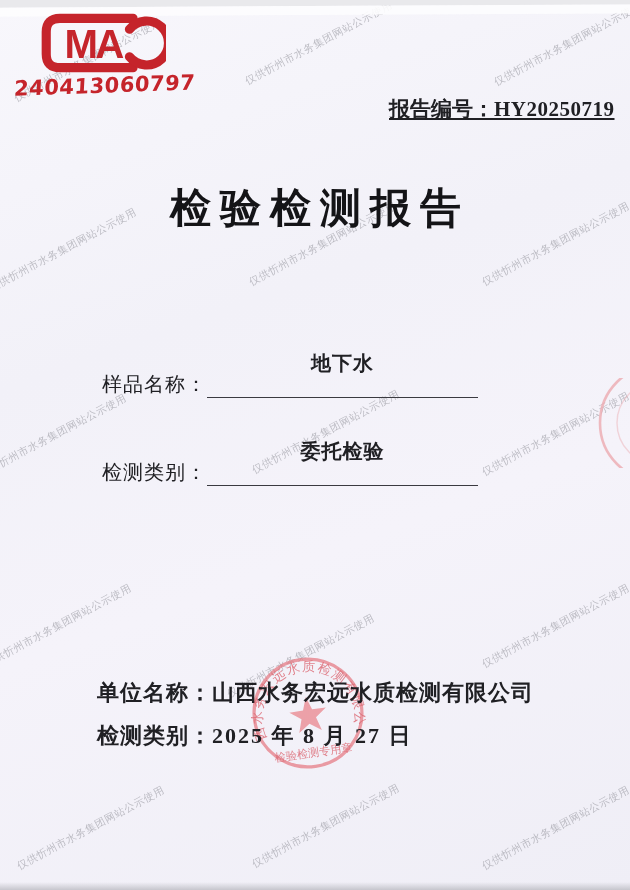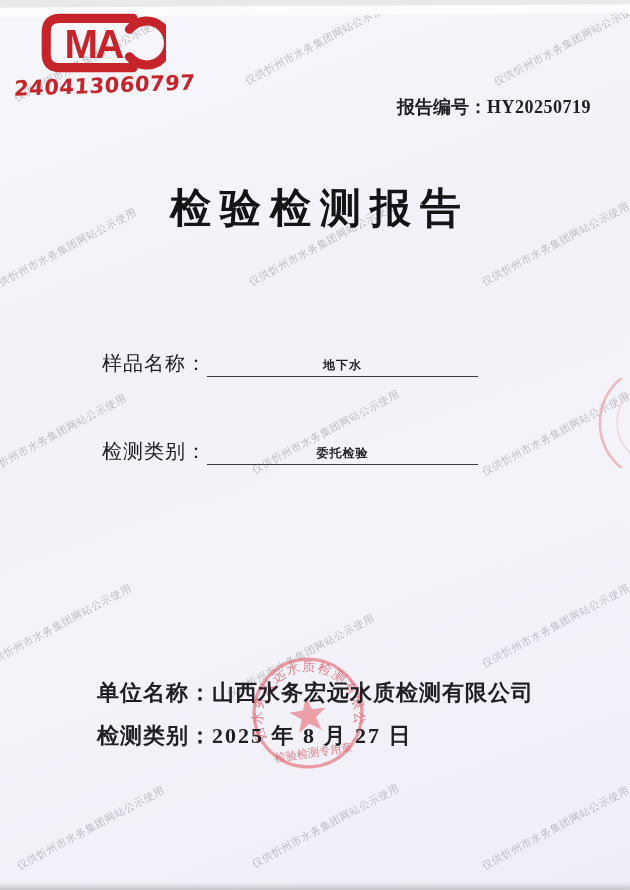--- a/index.html
+++ b/index.html
@@ -32,40 +32,40 @@
   #cma{position:absolute;left:38px;top:10px;}
   #cma-number{
     position:absolute;left:14px;top:74px;width:160px;
     font-family:"DejaVu Sans", sans-serif;
     font-weight:bold;font-size:21px;color:#c5242b;
     letter-spacing:.5px;
     transform:rotate(-2deg) skewX(-5deg);
   }
 
   
-  #report-no{position:absolute;left:397px;top:95px;font-size:18px;font-weight:600;color:#202024;white-space:nowrap;}
+  #report-no{position:absolute;left:389px;top:95px;font-size:21px;font-weight:600;color:#202024;white-space:nowrap;text-decoration:underline;}
   #report-no .val{font-family:"Liberation Serif", serif;letter-spacing:.5px;}
 
   
   #title{
     position:absolute;left:170px;top:181px;
     font-family:"Liberation Sans", sans-serif;
     font-size:41px;font-weight:bold;color:#141417;
     letter-spacing:9px;white-space:nowrap;
   }
 
   
   .field-row{position:absolute;left:102px;white-space:nowrap;}
   .field-label{font-size:20px;font-weight:400;color:#202024;letter-spacing:1px;}
   .field-line{
     display:inline-block;width:271px;
     border-bottom:1.6px solid #3a3a40;
     text-align:center;vertical-align:bottom;
-    font-size:12px;font-weight:700;color:#202024;
-    padding-bottom:2px;letter-spacing:1px;
+    font-size:20px;font-weight:700;color:#202024;
+    padding-bottom:20px;letter-spacing:1px;
   }
   #field-0{top:350px;} #field-1{top:394px;} #field-2{top:438px;}
 
   
   .footer-row{position:absolute;left:97px;white-space:nowrap;font-size:22px;font-weight:700;color:#202024;letter-spacing:1px;}
   #footer-0{top:678px;}
   #footer-1{top:721px;}
   #footer-1 .footer-value{letter-spacing:2px;}
 
   

